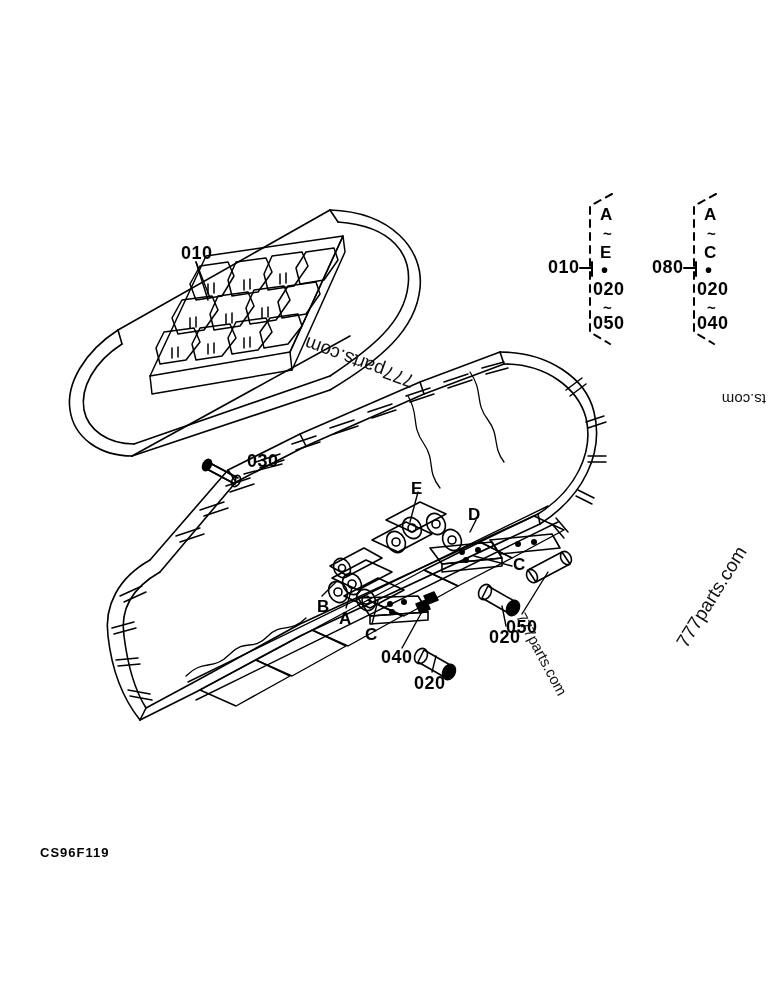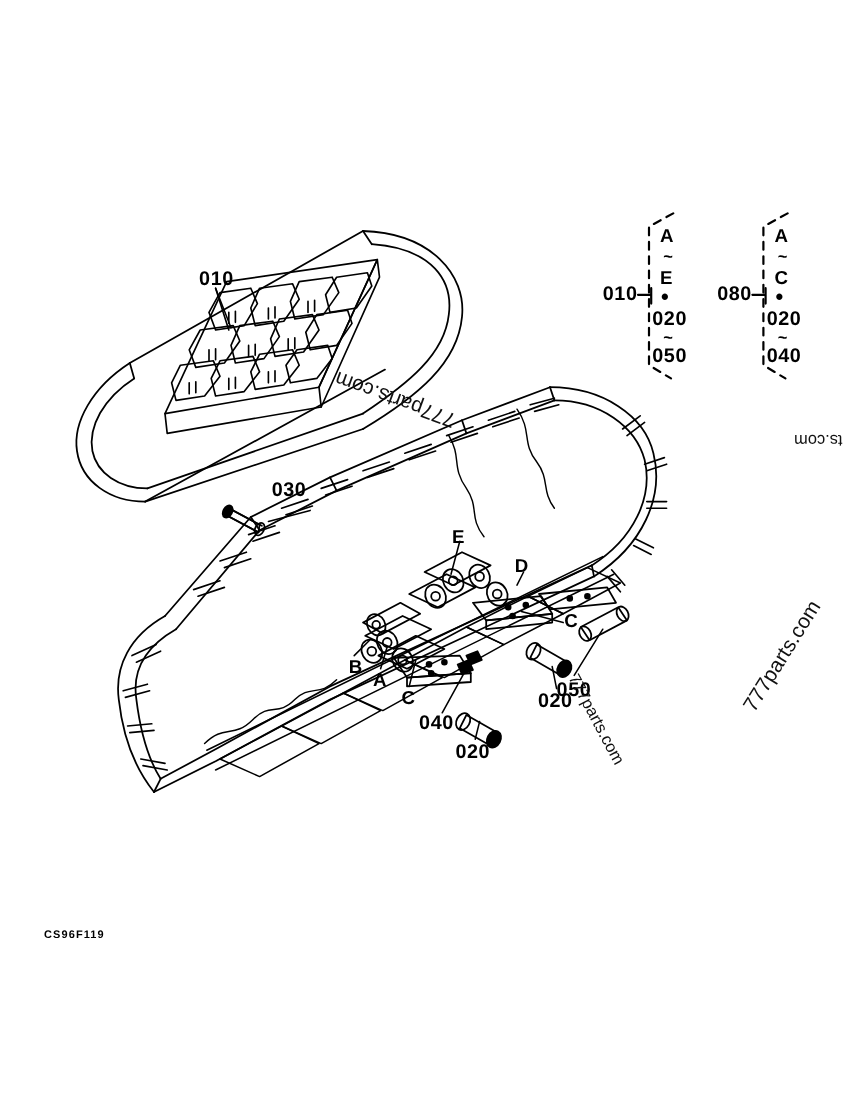--- a/index.html
+++ b/index.html
@@ -7,21 +7,21 @@
   body{width:772px;height:1000px;overflow:hidden;
        font-family:"Liberation Sans",sans-serif;color:#000;}
   #sheet{position:relative;width:772px;height:1000px;background:#fff;}
   svg.layer{position:absolute;left:0;top:0;width:772px;height:1000px;}
   .lbl{position:absolute;font-family:"Liberation Sans",sans-serif;
        font-weight:700;color:#000;white-space:nowrap;line-height:1;}
   .num{font-size:18px;letter-spacing:.5px;}
   .alpha{font-size:17px;}
   .tilde{font-size:15px;font-weight:700;}
   .dot{font-size:20px;}
-  .figcode{font-size:10px;font-weight:700;letter-spacing:1px;}
+  .figcode{font-size:13px;font-weight:700;letter-spacing:1px;}
   .wm{position:absolute;font-family:"Liberation Sans",sans-serif;
       font-size:19px;color:#111;white-space:nowrap;font-weight:400;}
   .wm-sm{font-size:15px;}
   .grp{position:absolute;}
 </style>
 </head>
 <body>
 
 <div id="sheet">
 
@@ -238,21 +238,21 @@
         <path d="M716 194 L694 206 L694 332 L714 344"></path>
       </g>
 
       <path d="M580 268 L592 268 M592 262 L592 276" stroke-width="2"></path>
       <path d="M684 268 L696 268 M696 262 L696 276" stroke-width="2"></path>
     </g>
   </svg>
 
   <div class="lbl num" style="left:181px;top:244px;">010</div>
 
-  <div class="lbl num" style="left:247px;top:436px;">030</div>
+  <div class="lbl num" style="left:247px;top:452px;">030</div>
 
   <div class="lbl alpha" style="left:317px;top:598px;">B</div>
 
   <div class="lbl alpha" style="left:339px;top:610px;">A</div>
 
   <div class="lbl alpha" style="left:365px;top:626px;">C</div>
 
   <div class="lbl num" style="left:381px;top:648px;">040</div>
 
   <div class="lbl num" style="left:414px;top:674px;">020</div>

